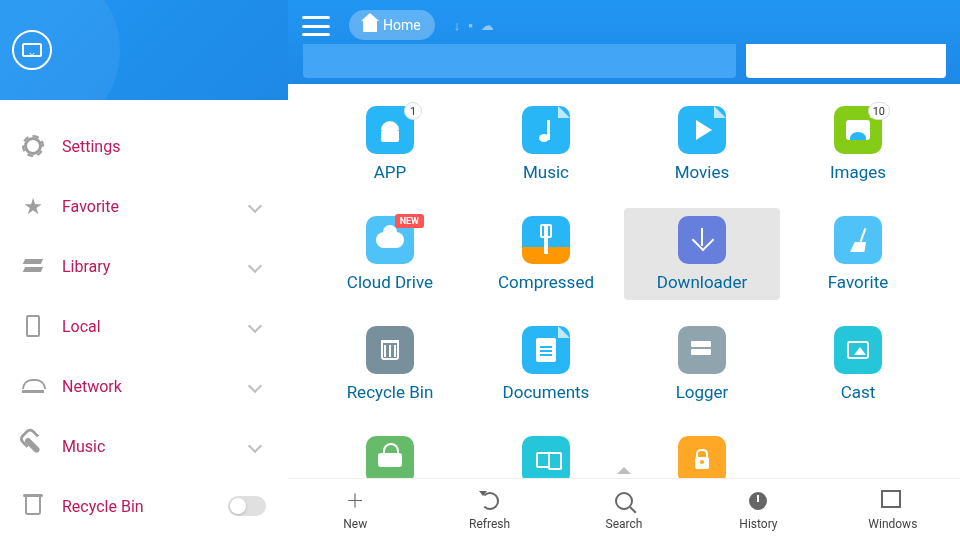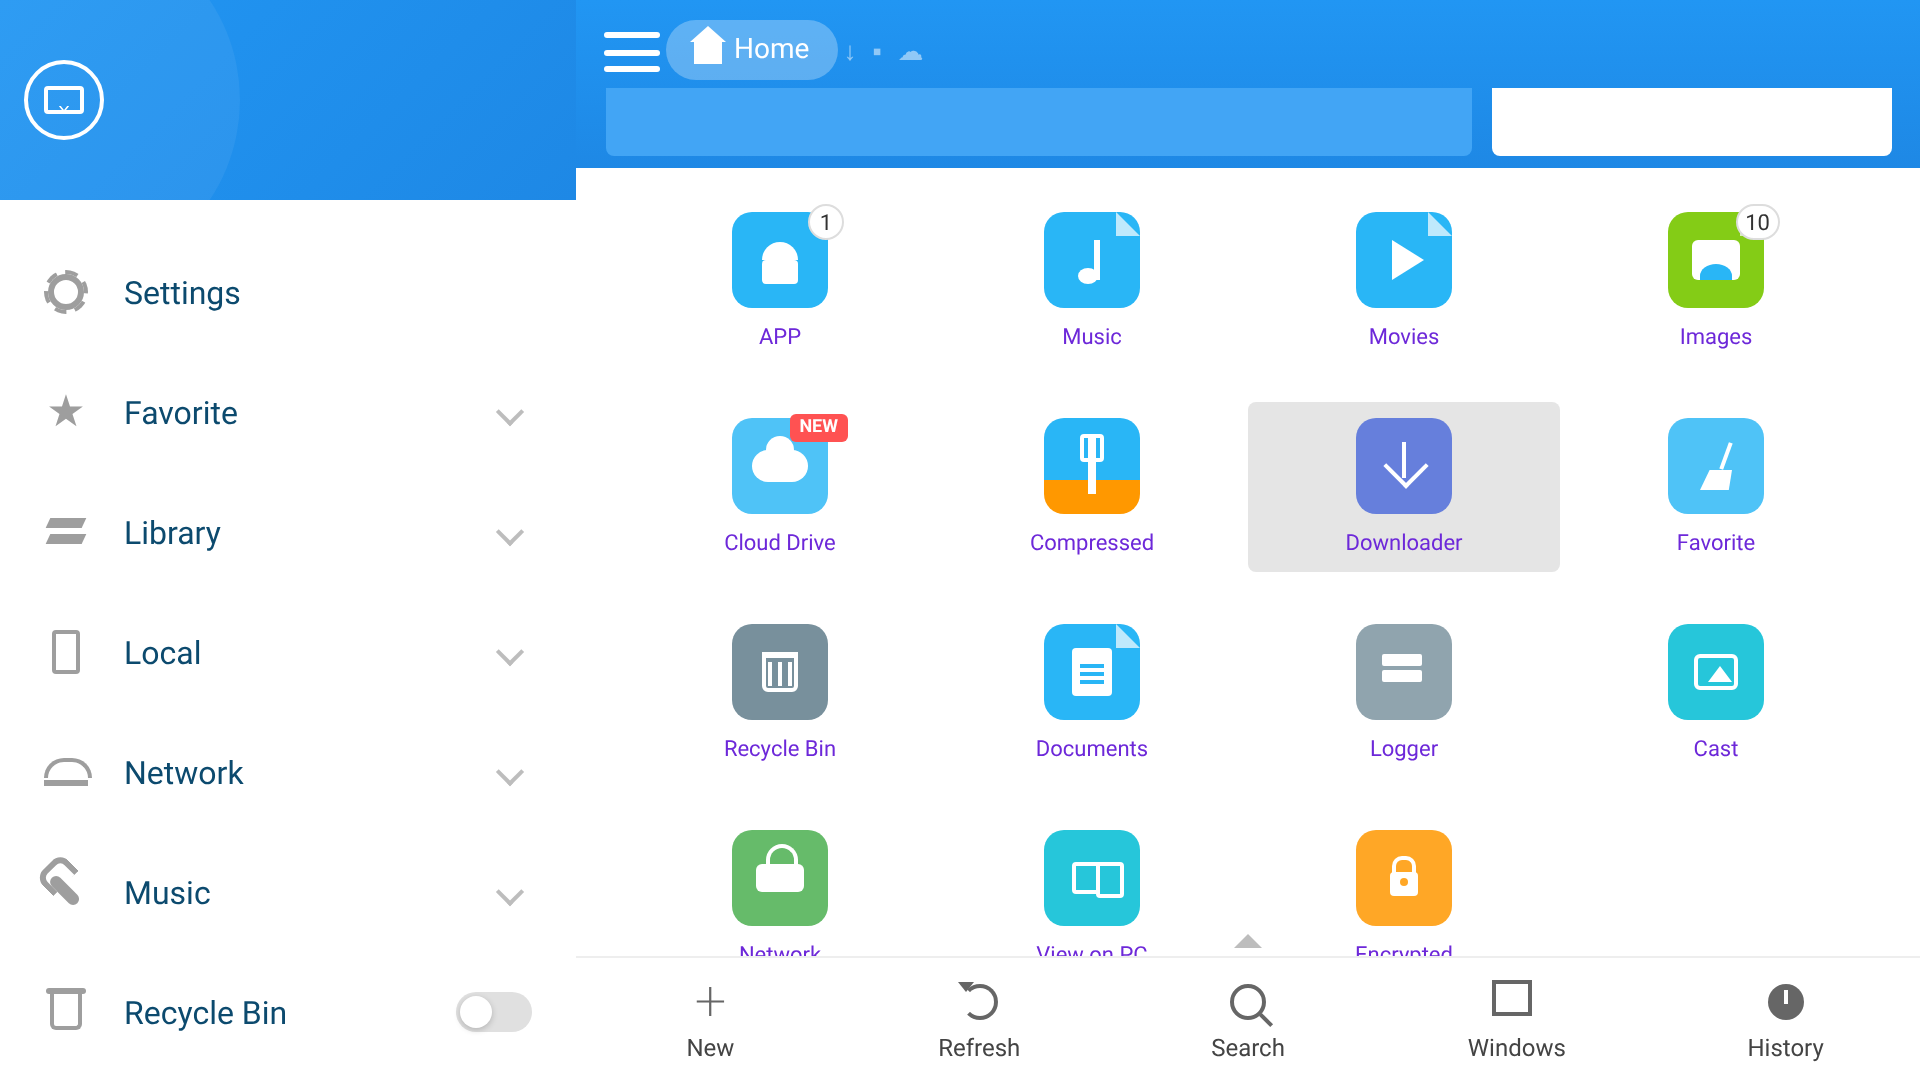--- a/index.html
+++ b/index.html
@@ -7,58 +7,58 @@
 .app{display:flex;width:100%;height:100%;position:relative}
 .sidebar{width:288px;height:100%;background:#fff;display:flex;flex-direction:column}
 .sidebar-header{height:100px;background:linear-gradient(135deg,#2196f3,#1e88e5);position:relative;overflow:hidden;display:flex;align-items:center;padding-left:12px}
 .sidebar-header::before{content:"";position:absolute;width:180px;height:180px;border-radius:50%;background:rgba(255,255,255,.06);left:-60px;top:-40px}
 .mail-circle{width:40px;height:40px;border:2px solid #fff;border-radius:50%;display:flex;align-items:center;justify-content:center;position:relative;z-index:1}
 .mail-glyph{width:20px;height:14px;border:2px solid #fff;border-radius:2px;position:relative}
 .mail-glyph::after{content:"";position:absolute;top:0;left:0;right:0;height:8px;border-bottom:2px solid #fff;clip-path:polygon(0 0,50% 100%,100% 0,100% 12%,50% 112%,0 12%)}
 .nav{flex:1;padding-top:16px}
 .nav-item{display:flex;align-items:center;height:60px;padding:0 22px;cursor:pointer;position:relative}
 .nav-icon{width:22px;height:22px;margin-right:18px;display:flex;align-items:center;justify-content:center;color:#9e9e9e;position:relative}
-.nav-label{font-size:16px;color:#0c4a6e;flex:1}
+.nav-label{font-size:16px;color:#be185d;flex:1}
 .chev{width:10px;height:10px;border-right:2px solid #bdbdbd;border-bottom:2px solid #bdbdbd;transform:rotate(45deg);margin-right:6px}
 .toggle{width:38px;height:20px;background:#e0e0e0;border-radius:10px;position:relative}
 .toggle::after{content:"";position:absolute;width:16px;height:16px;background:#fff;border-radius:50%;top:2px;left:2px;box-shadow:0 1px 3px rgba(0,0,0,.2)}
 .gear{width:18px;height:18px;border:3px solid #9e9e9e;border-radius:50%;position:relative}
 .gear::before{content:"";position:absolute;inset:-5px;border:2px dashed #9e9e9e;border-radius:50%}
 .star{color:#9e9e9e;font-size:22px}
 .phone-ic{width:14px;height:22px;border:2px solid #9e9e9e;border-radius:2px;position:relative}
 .layers-ic{width:20px;height:20px;position:relative}
 .layers-ic::before,.layers-ic::after{content:"";position:absolute;width:18px;height:5px;background:#9e9e9e;left:1px}
 .layers-ic::before{top:3px;transform:skewX(-25deg)}
 .layers-ic::after{top:11px;transform:skewX(-25deg)}
 .net-ic{width:22px;height:14px;position:relative}
 .net-ic::before{content:"";position:absolute;width:20px;height:8px;border:2px solid #9e9e9e;border-bottom:none;border-radius:10px 10px 0 0;bottom:4px}
 .net-ic::after{content:"";position:absolute;bottom:0;left:0;width:22px;height:3px;background:#9e9e9e}
 .wrench{width:20px;height:20px;position:relative;transform:rotate(-45deg)}
 .wrench::before{content:"";position:absolute;width:6px;height:18px;background:#9e9e9e;left:7px;border-radius:3px}
 .wrench::after{content:"";position:absolute;width:12px;height:10px;border:3px solid #9e9e9e;border-bottom:none;border-radius:6px 6px 0 0;top:-6px;left:4px}
 .trash-ic{width:16px;height:18px;border:2px solid #9e9e9e;border-radius:0 0 3px 3px;border-top:none;position:relative}
 .trash-ic::before{content:"";position:absolute;width:20px;height:3px;background:#9e9e9e;top:-3px;left:-4px;border-radius:2px}
 .main{flex:1;display:flex;flex-direction:column;height:100%}
-.topbar{height:84px;background:linear-gradient(#2196f3,#1e88e5);display:flex;align-items:flex-start;padding:10px 14px;gap:3px}
+.topbar{height:84px;background:linear-gradient(#2196f3,#1e88e5);display:flex;align-items:flex-start;padding:10px 14px;gap:19px}
 .hamburger{width:28px;height:20px;display:flex;flex-direction:column;justify-content:space-between;margin-top:6px}
 .hamburger span{height:3px;background:#fff;border-radius:2px}
 .home-chip{background:rgba(255,255,255,.28);border-radius:16px;height:30px;display:flex;align-items:center;padding:0 14px;gap:6px;color:#fff;font-size:14px}
 .home-ic{width:14px;height:12px;background:#fff;position:relative;margin-bottom:-1px}
 .home-ic::before{content:"";position:absolute;top:-7px;left:-2px;border-left:9px solid transparent;border-right:9px solid transparent;border-bottom:8px solid #fff}
 .crumb-icons{display:flex;align-items:center;gap:8px;margin-top:8px;opacity:.5}
 .crumb-icons span{color:#fff;font-size:13px}
 .banner{position:absolute;top:44px;left:303px;right:14px;height:34px;display:flex;gap:10px}
 .banner-left{flex:1;background:#42a5f5;border-radius:0 0 4px 4px}
 .banner-right{width:200px;background:#fff;border-radius:0 0 4px 4px}
 .grid-wrap{flex:1;overflow:hidden;padding:14px 24px 0;position:relative}
 .grid{display:grid;grid-template-columns:repeat(4,1fr);gap:18px 0}
 .tile{display:flex;flex-direction:column;align-items:center;padding:8px 4px;border-radius:4px;cursor:pointer;position:relative}
 .tile.sel{background:#e5e5e5}
 .tile-ic{width:48px;height:48px;border-radius:10px;margin-bottom:8px;display:flex;align-items:center;justify-content:center;color:#fff;position:relative}
-.tile-label{font-size:11px;color:#6d28d9}
+.tile-label{font-size:17px;color:#0369a1}
 .badge{position:absolute;top:-4px;right:-8px;min-width:18px;height:18px;padding:0 4px;background:#fff;border:1px solid #ddd;border-radius:9px;font-size:11px;color:#333;display:flex;align-items:center;justify-content:center}
 .badge.new{background:#ff5252;color:#fff;border:none;font-size:9px;font-weight:bold;padding:0 5px;border-radius:3px;height:14px;top:-2px;right:-10px}
 .bg-app{background:#29b6f6}
 .bg-mov{background:#29b6f6}
 .bg-mus{background:#29b6f6}
 .bg-img{background:#84cc16}
 .bg-cloud{background:#4fc3f7}
 .bg-dl{background:#667fdc}
 .bg-comp{background:linear-gradient(#29b6f6 65%,#ff9800 65%)}
 .bg-clean{background:#4fc3f7}
@@ -326,25 +326,25 @@
         <span class="bb-label">Refresh</span>
       </div>
       <div class="bb-item">
         <div class="bb-ic">
             <div class="mag"></div>
           </div>
         <span class="bb-label">Search</span>
       </div>
       <div class="bb-item">
         <div class="bb-ic">
+            <div class="clock"></div>
+          </div>
+        <span class="bb-label">History</span>
+      </div>
+      <div class="bb-item">
+        <div class="bb-ic">
             <div class="wins"></div>
           </div>
         <span class="bb-label">Windows</span>
-      </div>
-      <div class="bb-item">
-        <div class="bb-ic">
-            <div class="clock"></div>
-          </div>
-        <span class="bb-label">History</span>
       </div>
     </div>
   </main>
 </div>
 
 </body></html>

